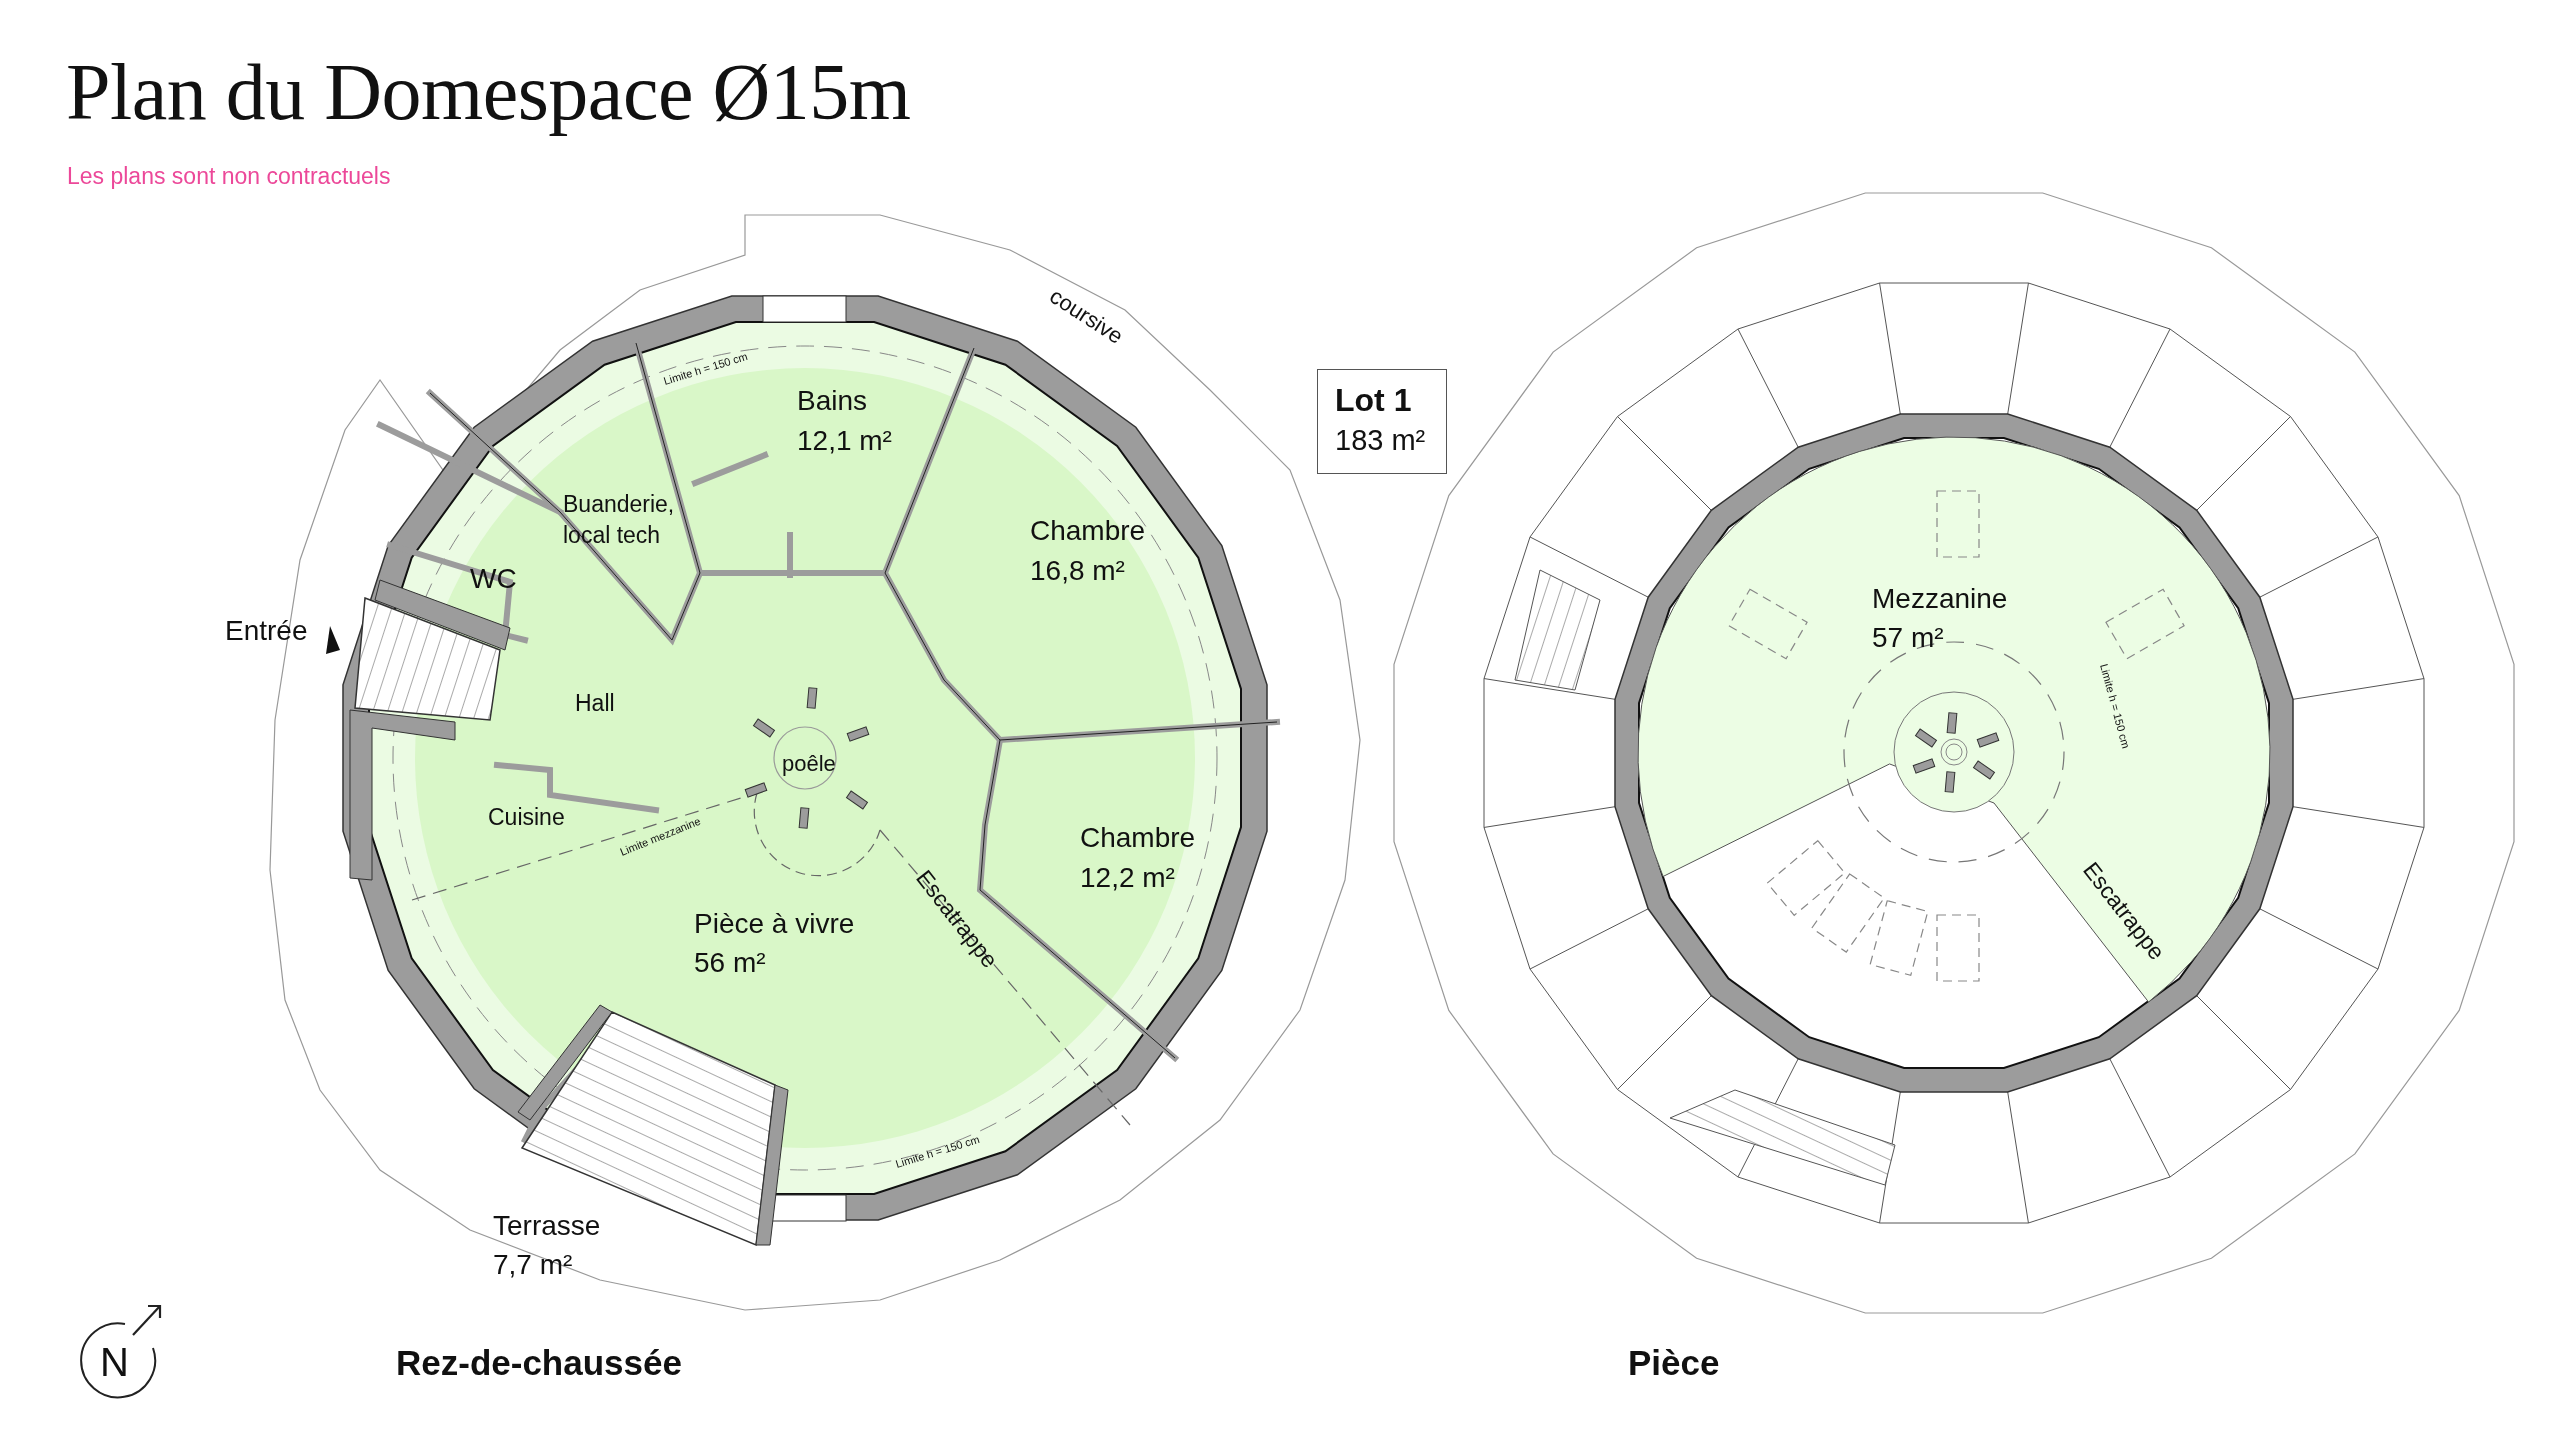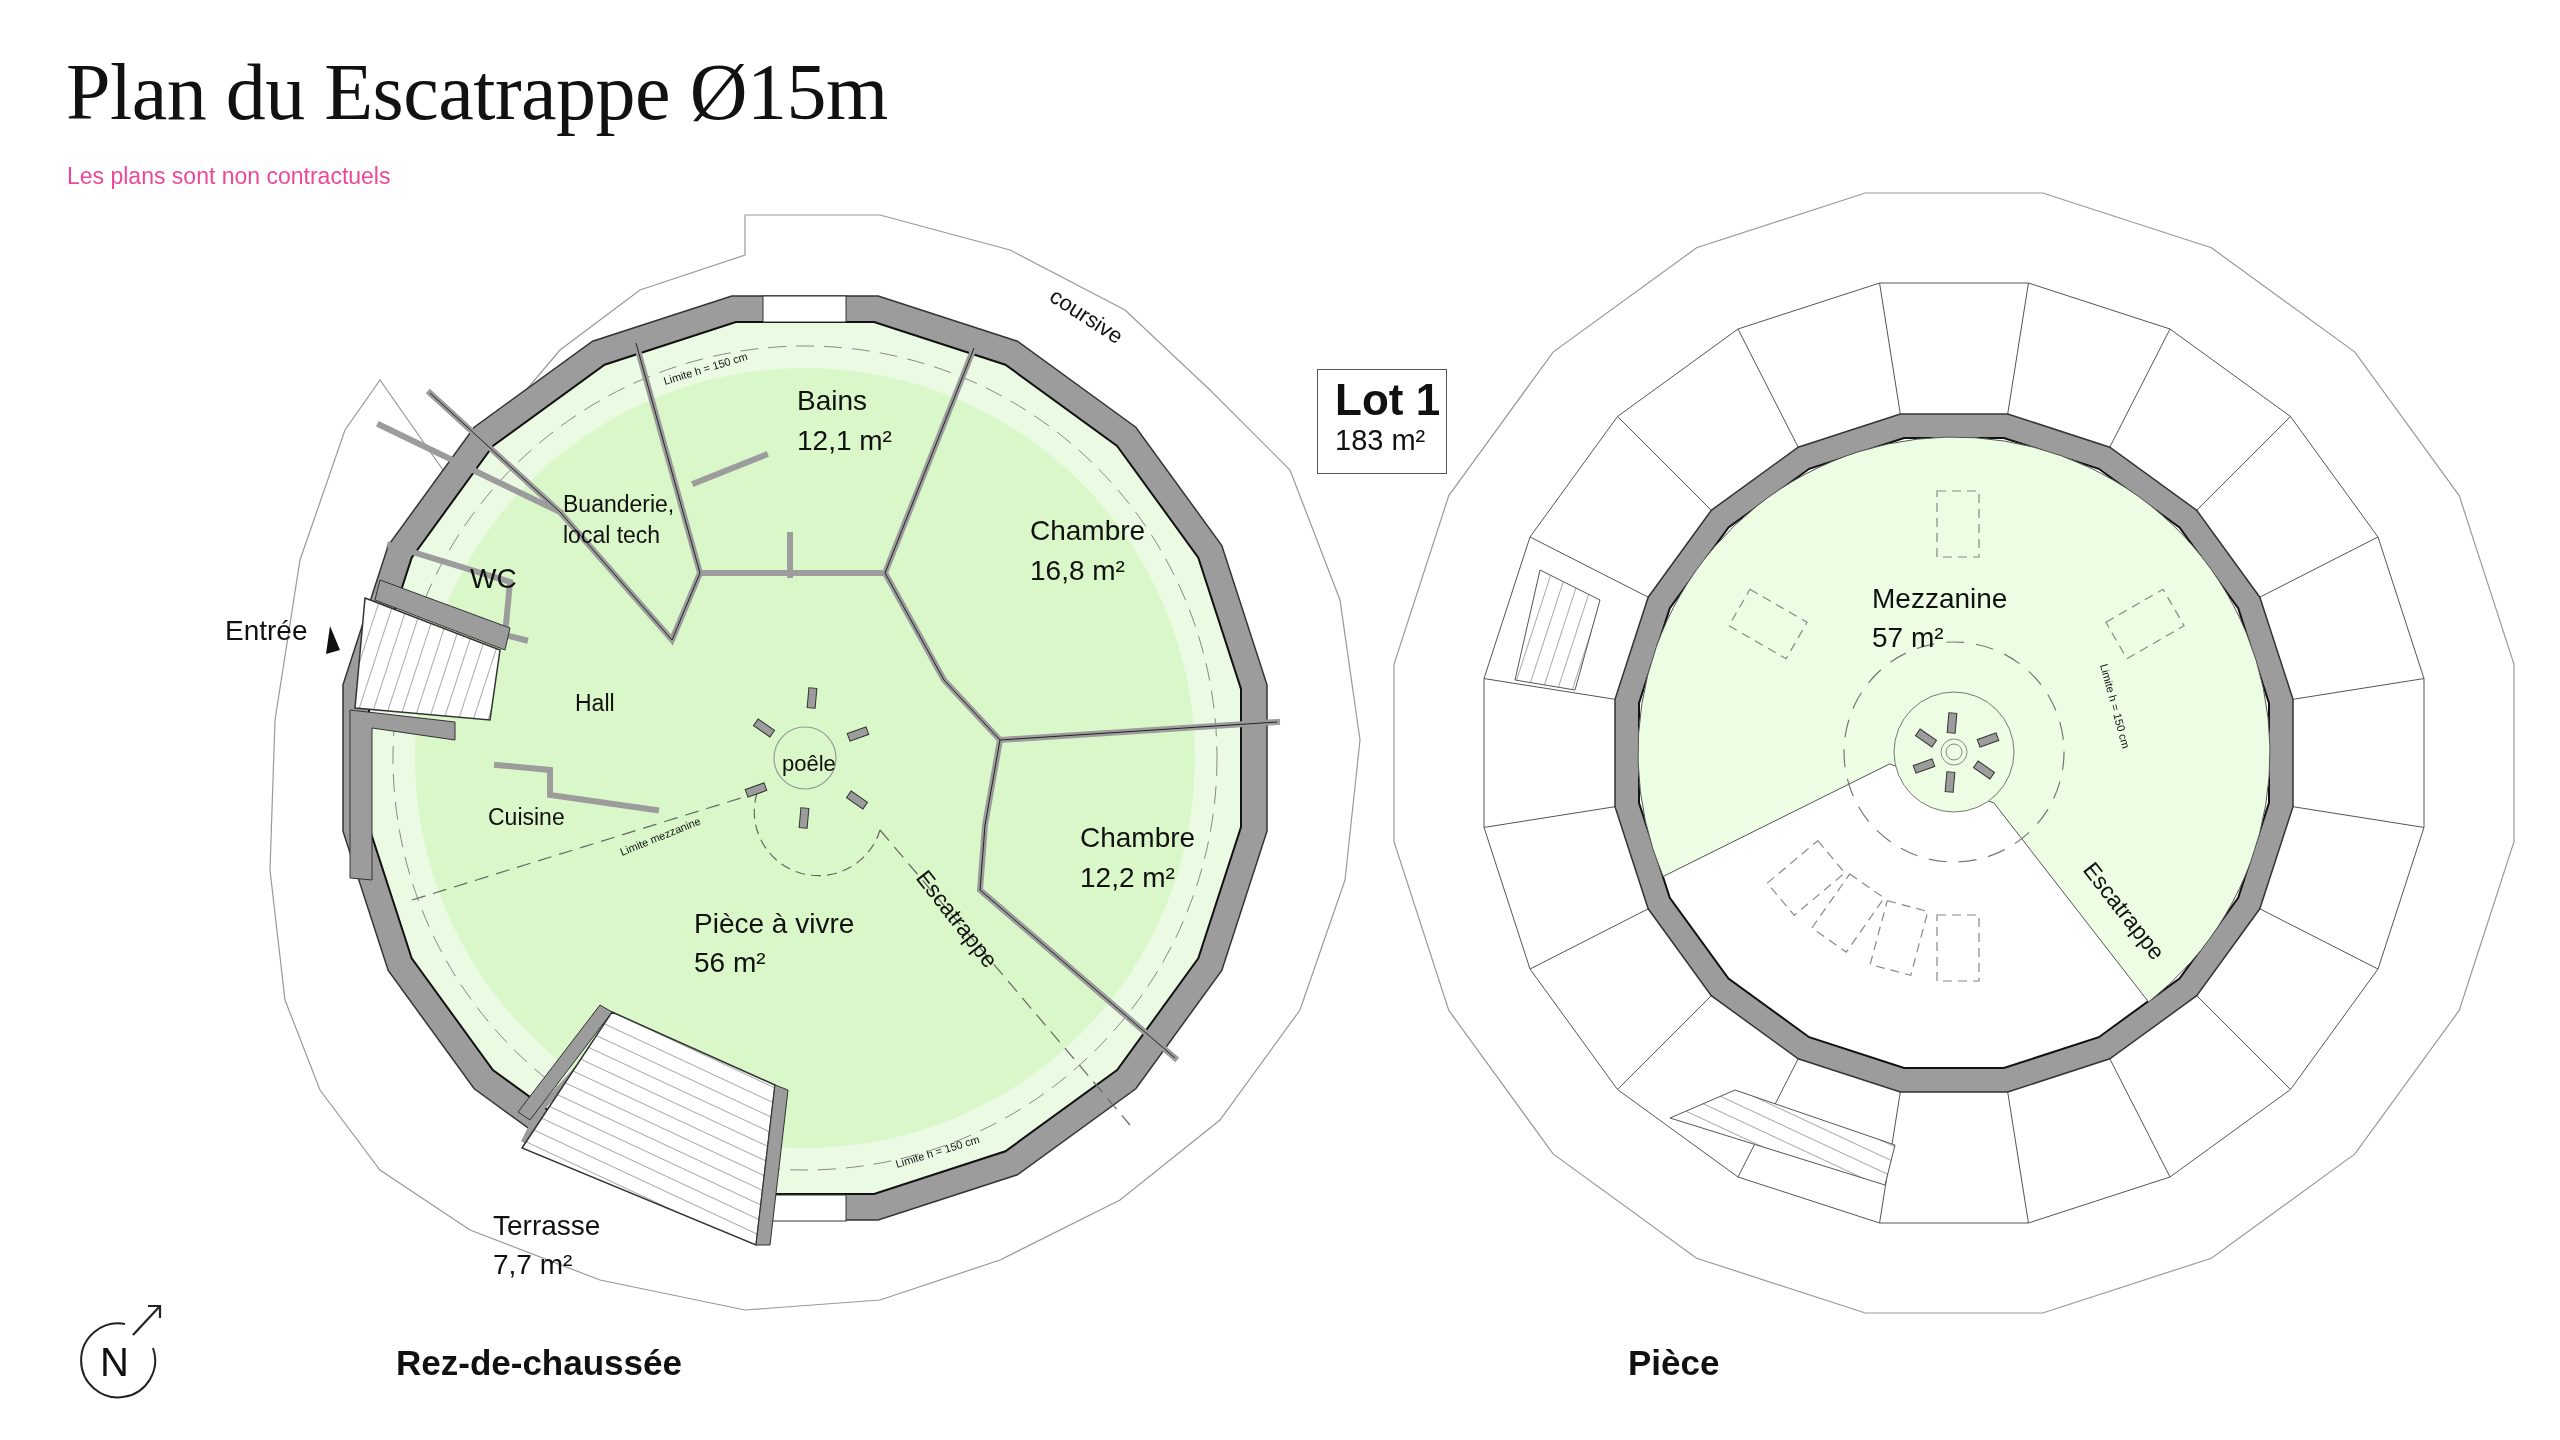--- a/index.html
+++ b/index.html
@@ -3,33 +3,33 @@
 <meta charset="utf-8">
 <style>
   html, body { margin: 0; padding: 0; background: #ffffff; }
   body { width: 2560px; height: 1440px; position: relative; overflow: hidden;
          font-family: "Liberation Sans", "DejaVu Sans", sans-serif; color: #111; }
   .title { position: absolute; left: 66px; top: 52px; font-family: "Liberation Serif", "DejaVu Serif", serif;
            font-size: 80px; letter-spacing: -0.5px; line-height: 1; color: #111; margin: 0; font-weight: normal; }
   .subtitle { position: absolute; left: 67px; top: 163px; font-size: 23px; color: #ec4899; }
   .lot-box { position: absolute; left: 1317px; top: 369px; width: 130px; height: 105px;
              border: 1.5px solid #555; box-sizing: border-box; padding: 10px 0 0 17px; background: #fff; }
-  .lot-name { font-size: 44px; font-weight: bold; display: block; line-height: 40px; }
+  .lot-name { font-size: 32px; font-weight: bold; display: block; line-height: 40px; }
   .lot-area { font-size: 29px; display: block; line-height: 40px; }
   .floor-label { position: absolute; font-size: 35px; font-weight: bold; }
   #plan { position: absolute; left: 0; top: 0; }
   svg text { font-family: "Liberation Sans", "DejaVu Sans", sans-serif; fill: #111; }
   .room { font-size: 28px; }
   .small { font-size: 11px; }
   .compass { position: absolute; left: 70px; top: 1300px; width: 100px; height: 100px; }
 </style>
 </head>
 <body>
 
-<h1 class="title">Plan du Escatrappe Ø15m</h1>
+<h1 class="title">Plan du Domespace Ø15m</h1>
 <div class="subtitle">Les plans sont non contractuels</div>
 
 <div class="lot-box">
   <span class="lot-name">Lot 1</span>
   <span class="lot-area">183 m²</span>
 </div>
 
 <svg id="plan" width="2560" height="1440" viewBox="0 0 2560 1440" xmlns="http://www.w3.org/2000/svg">
   <defs>
     <pattern id="stairs-h" width="10" height="14" patternUnits="userSpaceOnUse" patternTransform="rotate(25)">

